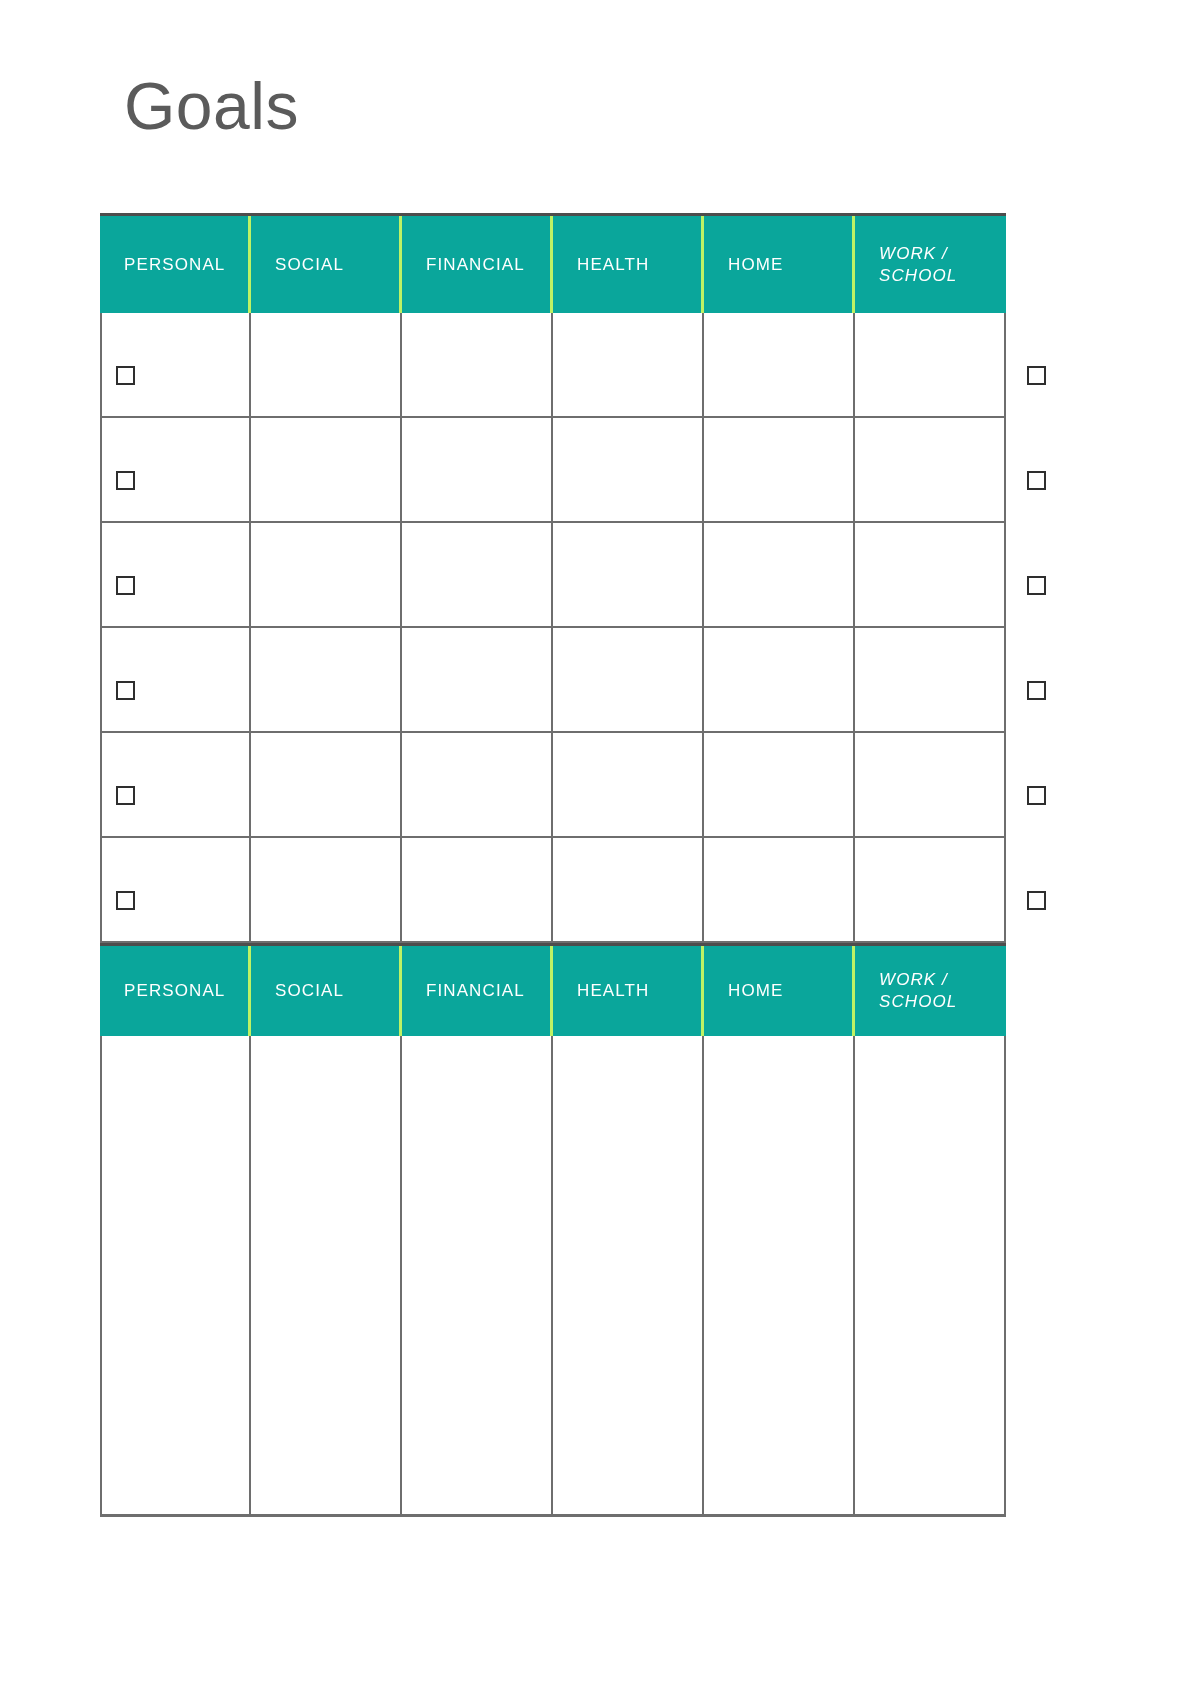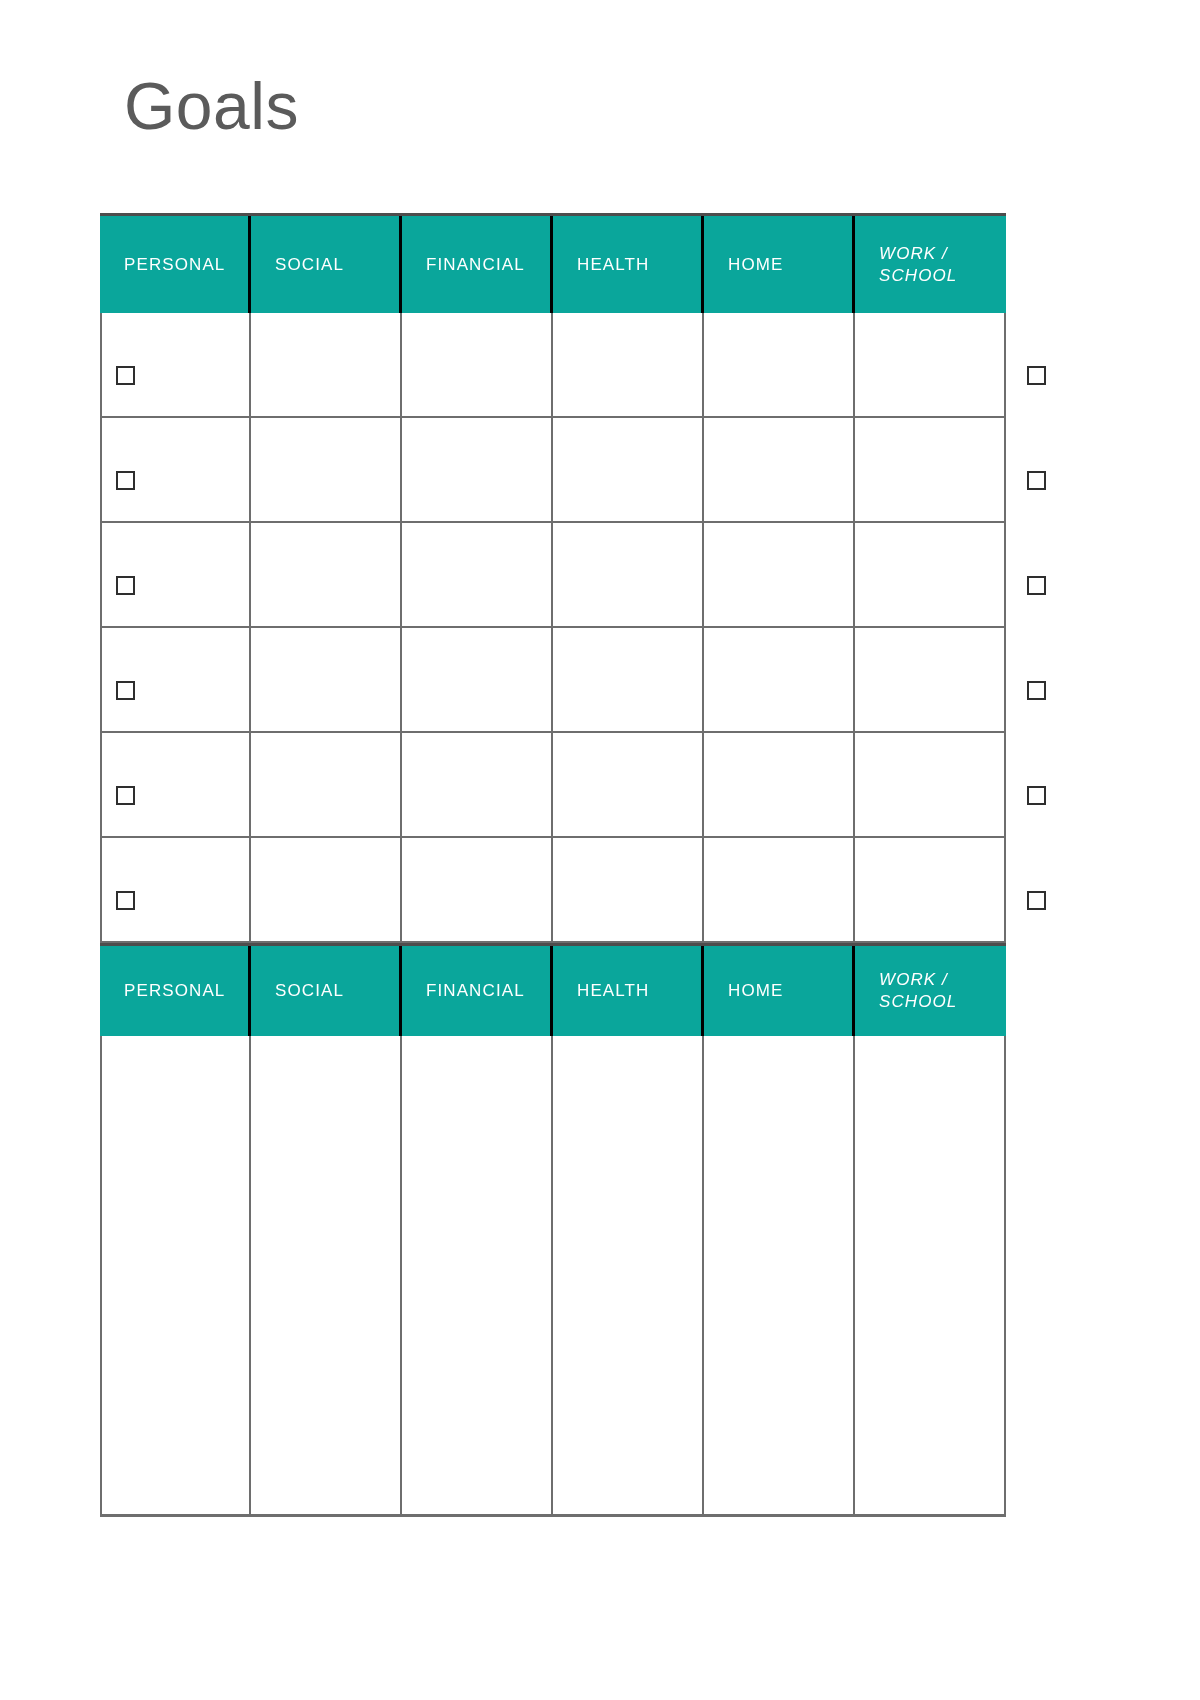--- a/index.html
+++ b/index.html
@@ -67,21 +67,21 @@
   .header-row {
     background: #0aa69b;
     border-top: 3px solid #4d4d4d;
   }
   .header-row .cell {
     background: #0aa69b;
     height: 97px;
     display: flex;
     align-items: center;
     padding: 0 0 0 24px;
-    border-right: 3px solid #000000;
+    border-right: 3px solid #bef264;
   }
   .header-row .cell:last-child {
     border-right: none;
   }
   .header-label {
     color: #ffffff;
     font-size: 17px;
     font-weight: 400;
     letter-spacing: 1.1px;
     line-height: 1.28;

